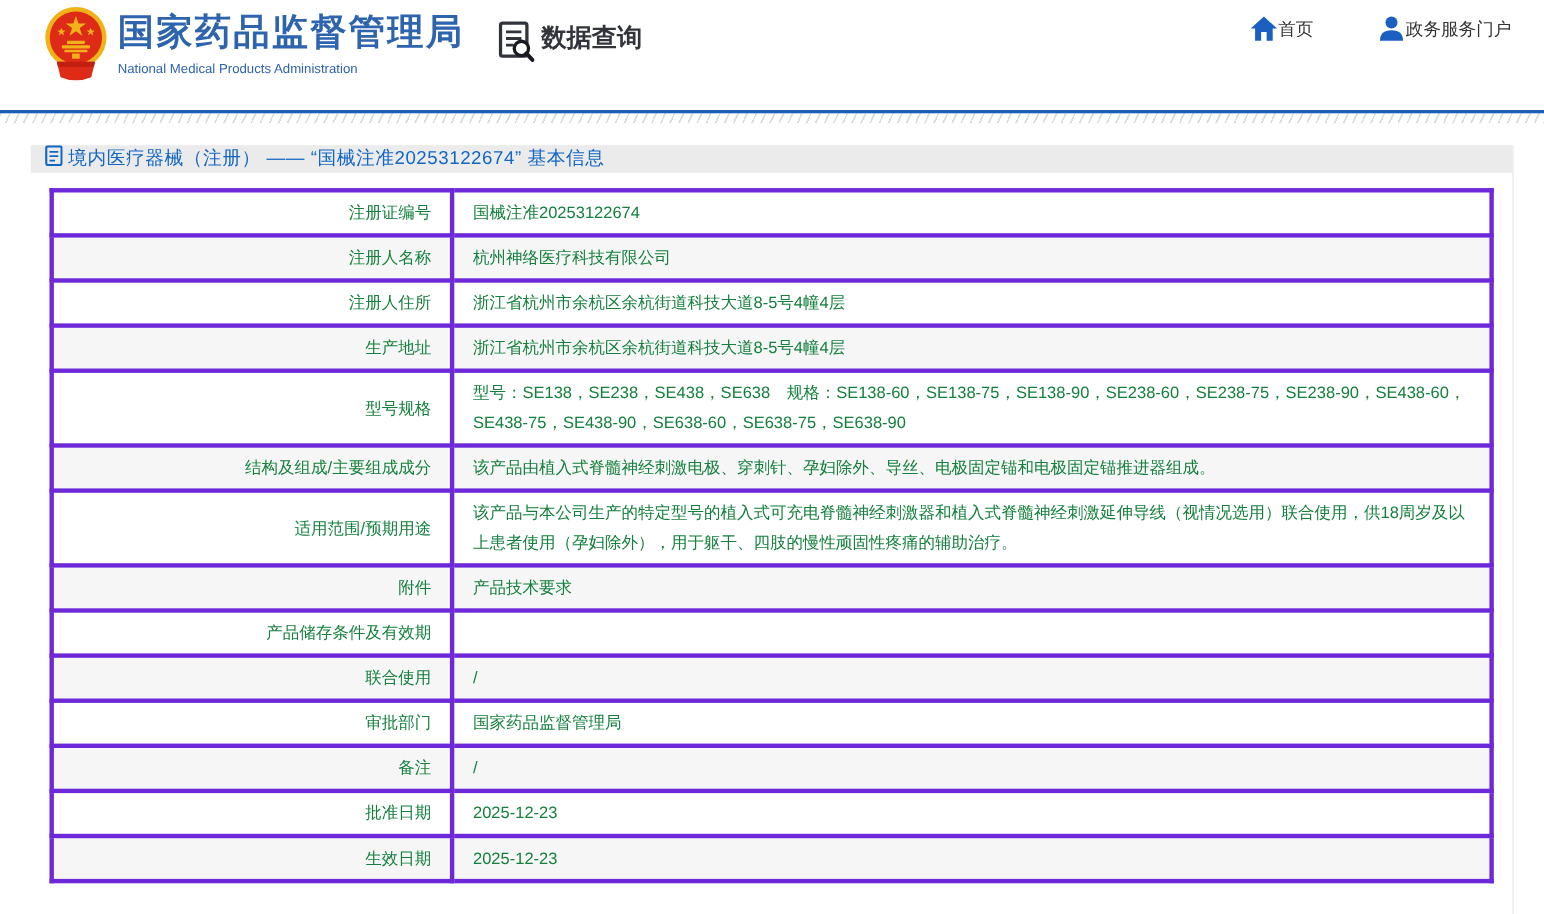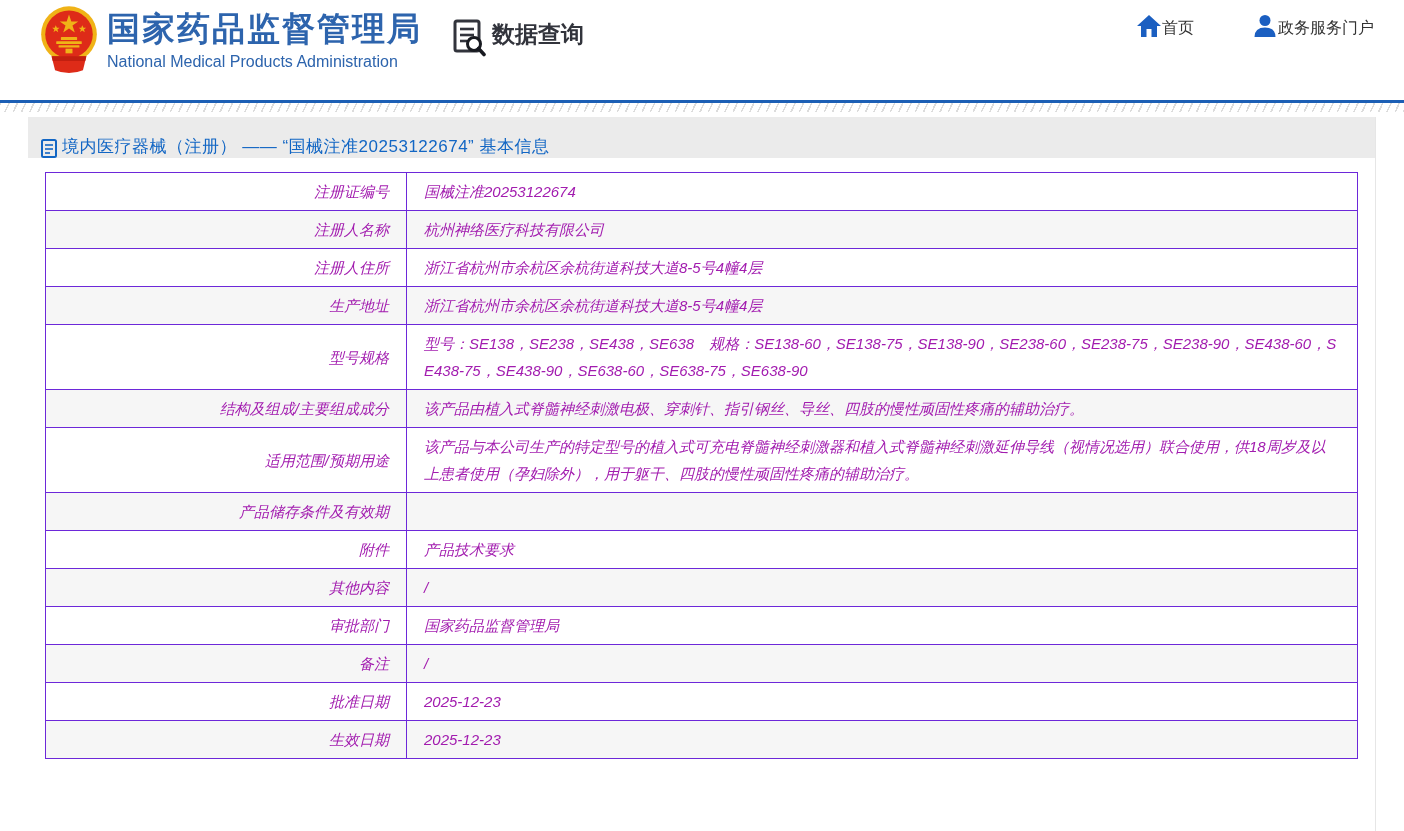--- a/index.html
+++ b/index.html
@@ -6,50 +6,49 @@
   body{
     width:1404px;height:831px;overflow:hidden;background:#fff;
     font-family:"Liberation Sans","DejaVu Sans",sans-serif;
     -webkit-font-smoothing:antialiased;
   }
   
   .header{position:relative;height:100px;background:#fff;}
   .emblem{position:absolute;left:40px;top:5px;width:58px;height:70px;}
   .org-block{position:absolute;left:107px;top:9px;}
   .org-cn{font-size:33px;font-weight:bold;color:#2d64ad;letter-spacing:2px;line-height:40px;}
-  .org-en{font-size:16px;color:#2d64ad;line-height:22px;margin-top:2px;}
+  .org-en{font-size:12px;color:#2d64ad;line-height:22px;margin-top:2px;}
   .query-group{position:absolute;left:453px;top:19px;display:flex;align-items:flex-start;cursor:pointer;}
   .query-icon{width:33px;height:38px;margin-right:6px;}
   .query-label{font-size:23px;font-weight:600;color:#32343c;}
   .nav{position:absolute;right:30px;top:13px;display:flex;align-items:flex-start;}
   .nav-item{display:flex;align-items:center;margin-left:58px;cursor:pointer;}
   .nav-icon{width:26px;height:26px;margin-bottom:4px;}
   .nav-label{font-size:16px;color:#333;line-height:20px;white-space:nowrap;}
   
   .divider{
     border-top:3px solid #1c5fb5;height:9px;
     background:repeating-linear-gradient(115deg,#dcdcdc 0,#dcdcdc 1.5px,transparent 1.5px,transparent 7.5px);
   }
   
   .container{margin-left:28px;width:1347px;border-right:1px solid #e6e6e6;min-height:720px;}
   .title-bar{
-    margin-top:5px;height:41px;background:#ebebeb;
-    display:flex;align-items:flex-end;padding-left:13px;box-sizing:border-box;
+    margin-top:20px;height:25px;background:#ebebeb;
+    display:flex;align-items:flex-start;padding-left:13px;box-sizing:border-box;
   }
   .title-doc-icon{width:16px;height:19px;margin-right:5px;flex:0 0 auto;}
   .page-title{font-size:17px;color:#1266c4;font-weight:500;letter-spacing:0.5px;}
   
   .table-wrap{margin:14px 17px 0 17px;}
   table.info{border-collapse:collapse;width:1313px;table-layout:fixed;}
   table.info td{
-    border:1px solid #6d28d9;
-    font-size:15px;color:#a21caf;line-height:27px;
+    border:4px solid #6d28d9;
+    font-size:15px;color:#15803d;line-height:27px;
     padding:5px 17px;vertical-align:middle;background:#fff;
     word-break:break-all;
-    font-style:italic;
   }
   td.label-cell{width:326px;text-align:right;}
   table.info tr:nth-child(even) td{background:#f6f6f6;}
 </style>
 </head>
 <body>
 
 <div class="header">
 
   <svg class="emblem" viewBox="0 0 100 120">
@@ -132,36 +131,36 @@
           <tr>
             <td class="label-cell">生产地址</td>
             <td class="value-cell">浙江省杭州市余杭区余杭街道科技大道8-5号4幢4层</td>
           </tr>
           <tr>
             <td class="label-cell">型号规格</td>
             <td class="value-cell">型号：SE138，SE238，SE438，SE638　规格：SE138-60，SE138-75，SE138-90，SE238-60，SE238-75，SE238-90，SE438-60，SE438-75，SE438-90，SE638-60，SE638-75，SE638-90</td>
           </tr>
           <tr>
             <td class="label-cell">结构及组成/主要组成成分</td>
-            <td class="value-cell">该产品由植入式脊髓神经刺激电极、穿刺针、指引钢丝、导丝、四肢的慢性顽固性疼痛的辅助治疗。</td>
+            <td class="value-cell">该产品由植入式脊髓神经刺激电极、穿刺针、孕妇除外、导丝、电极固定锚和电极固定锚推进器组成。</td>
           </tr>
           <tr>
             <td class="label-cell">适用范围/预期用途</td>
             <td class="value-cell">该产品与本公司生产的特定型号的植入式可充电脊髓神经刺激器和植入式脊髓神经刺激延伸导线（视情况选用）联合使用，供18周岁及以上患者使用（孕妇除外），用于躯干、四肢的慢性顽固性疼痛的辅助治疗。</td>
           </tr>
           <tr>
+            <td class="label-cell">附件</td>
+            <td class="value-cell">产品技术要求</td>
+          </tr>
+          <tr>
             <td class="label-cell">产品储存条件及有效期</td>
             <td class="value-cell"></td>
           </tr>
           <tr>
-            <td class="label-cell">附件</td>
-            <td class="value-cell">产品技术要求</td>
-          </tr>
-          <tr>
-            <td class="label-cell">其他内容</td>
+            <td class="label-cell">联合使用</td>
             <td class="value-cell">/</td>
           </tr>
           <tr>
             <td class="label-cell">审批部门</td>
             <td class="value-cell">国家药品监督管理局</td>
           </tr>
           <tr>
             <td class="label-cell">备注</td>
             <td class="value-cell">/</td>
           </tr>

